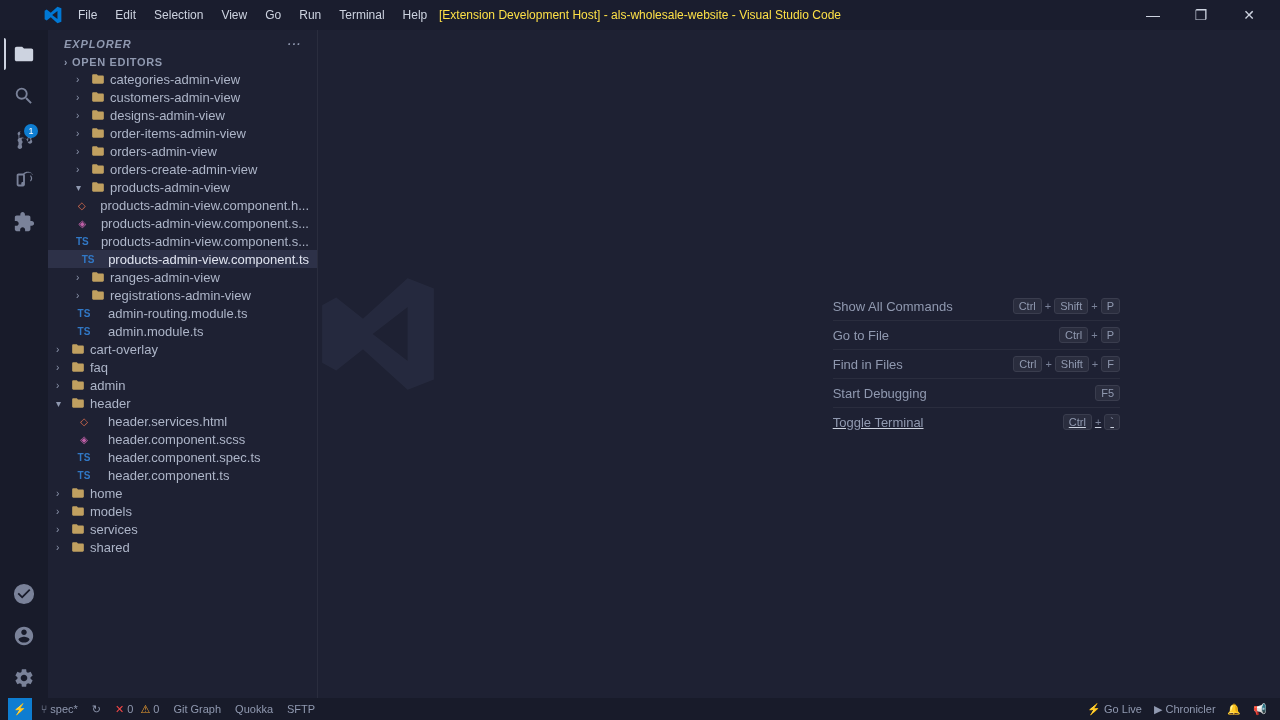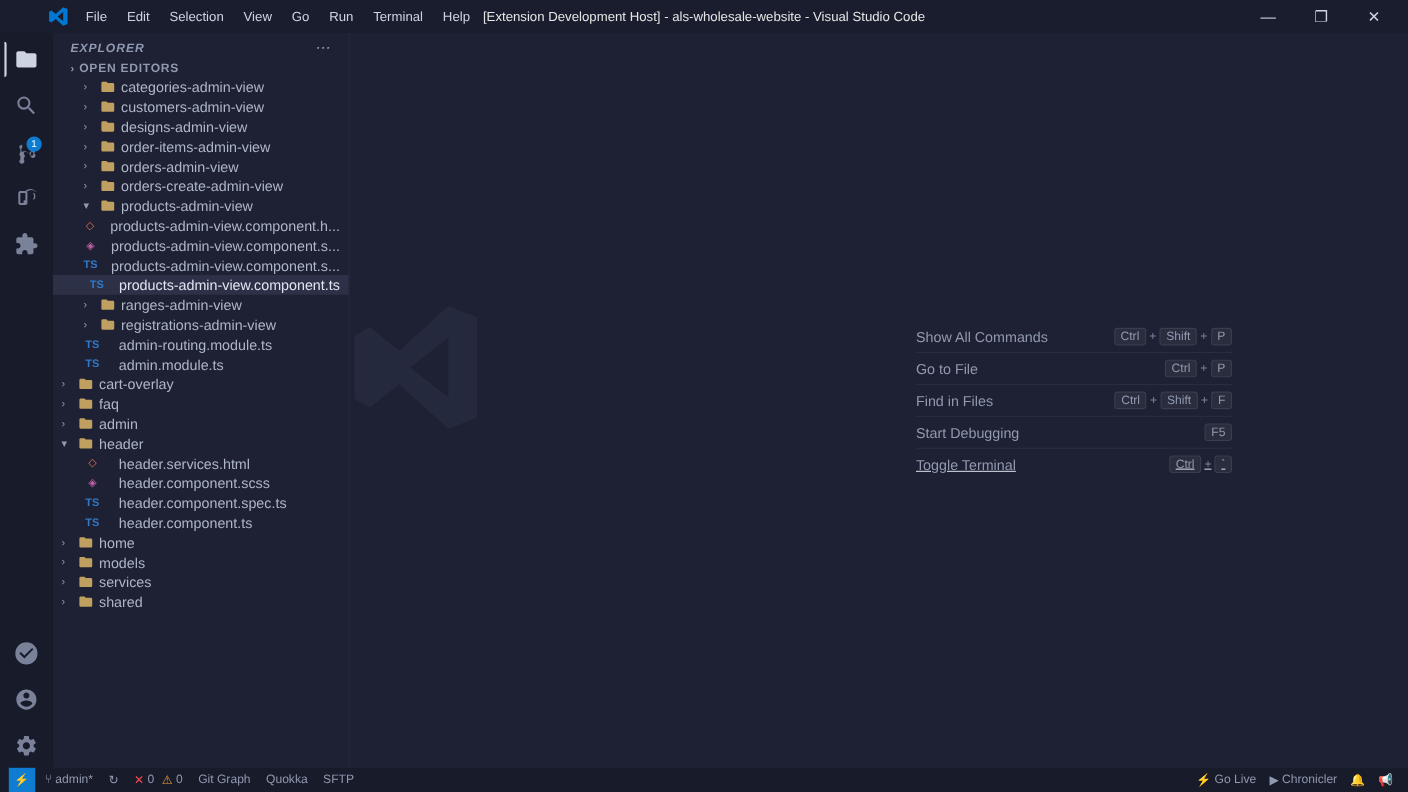--- a/index.html
+++ b/index.html
@@ -39,21 +39,21 @@
     }
     .menu-item {
       padding: 2px 8px;
       font-size: 12px;
       color: #cdd3e0;
       cursor: pointer;
       border-radius: 2px;
     }
     #titlebar-center {
       font-size: 12px;
-      color: #e5e5e5;
+      color: #fde047;
       position: absolute;
       left: 50%;
       transform: translateX(-50%);
     }
     #titlebar-right {
       display: flex;
       align-items: center;
       gap: 2px;
     }
     .win-btn {
@@ -689,21 +689,21 @@
   </div>
 </div>
 
 <div id="statusbar">
   <div class="status-left">
     <div class="status-item status-blue">
       <span>⚡</span>
     </div>
     <div class="status-item">
       <span>⑂</span>
-      <span>admin*</span>
+      <span>spec*</span>
     </div>
     <div class="status-item">
       <span>↻</span>
     </div>
     <div class="status-item">
       <span style="color:#f44747">✕</span>
       <span>0</span>
       <span style="color:#f0a030; margin-left:4px">⚠</span>
       <span>0</span>
     </div>

